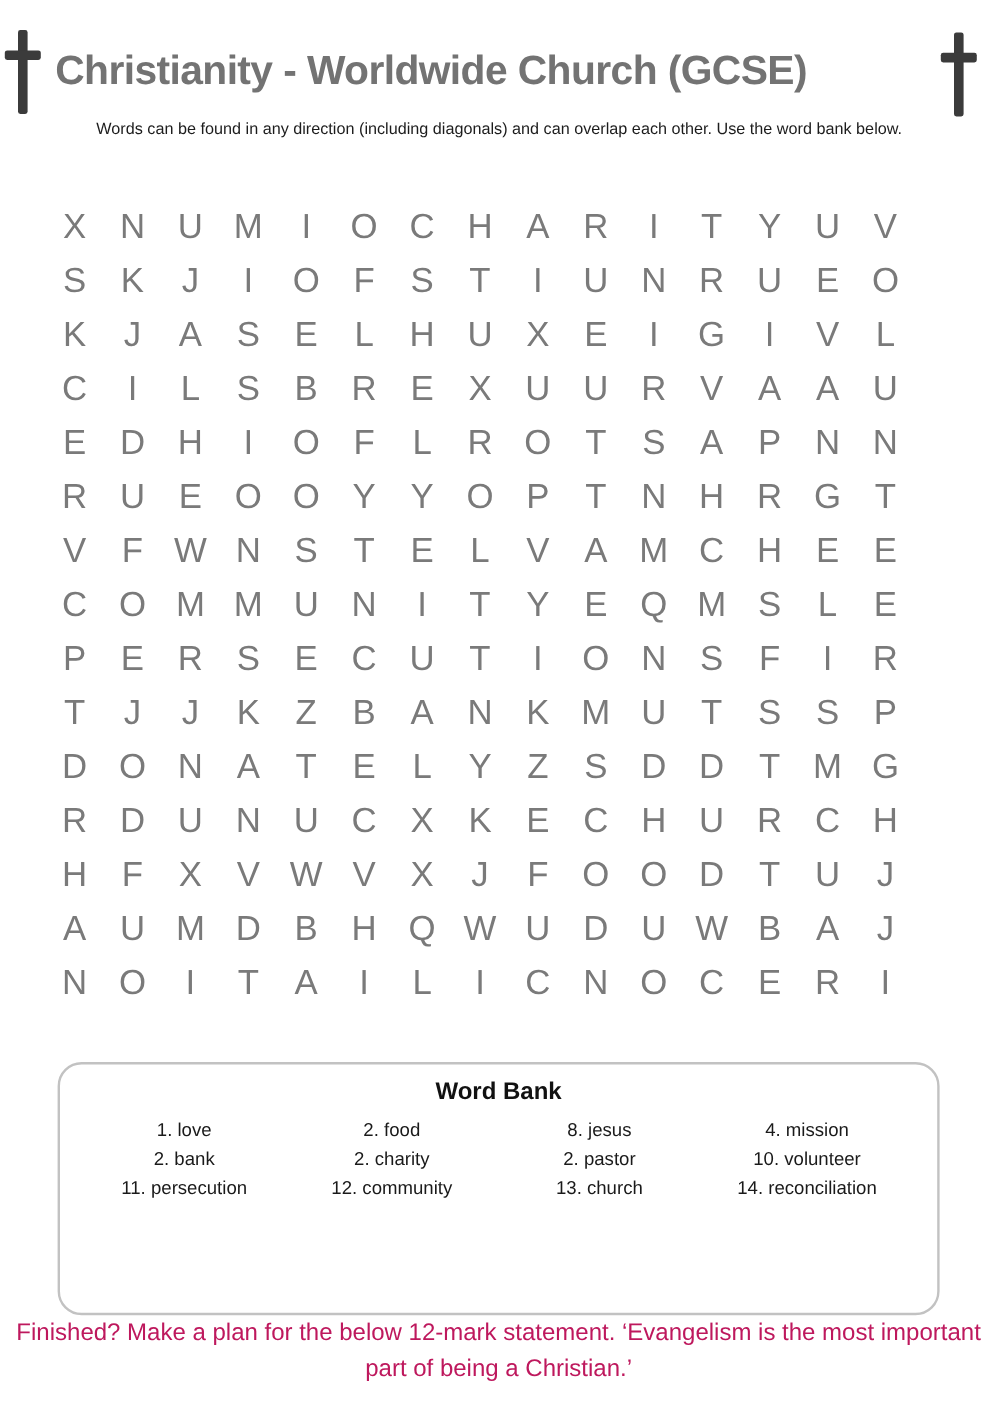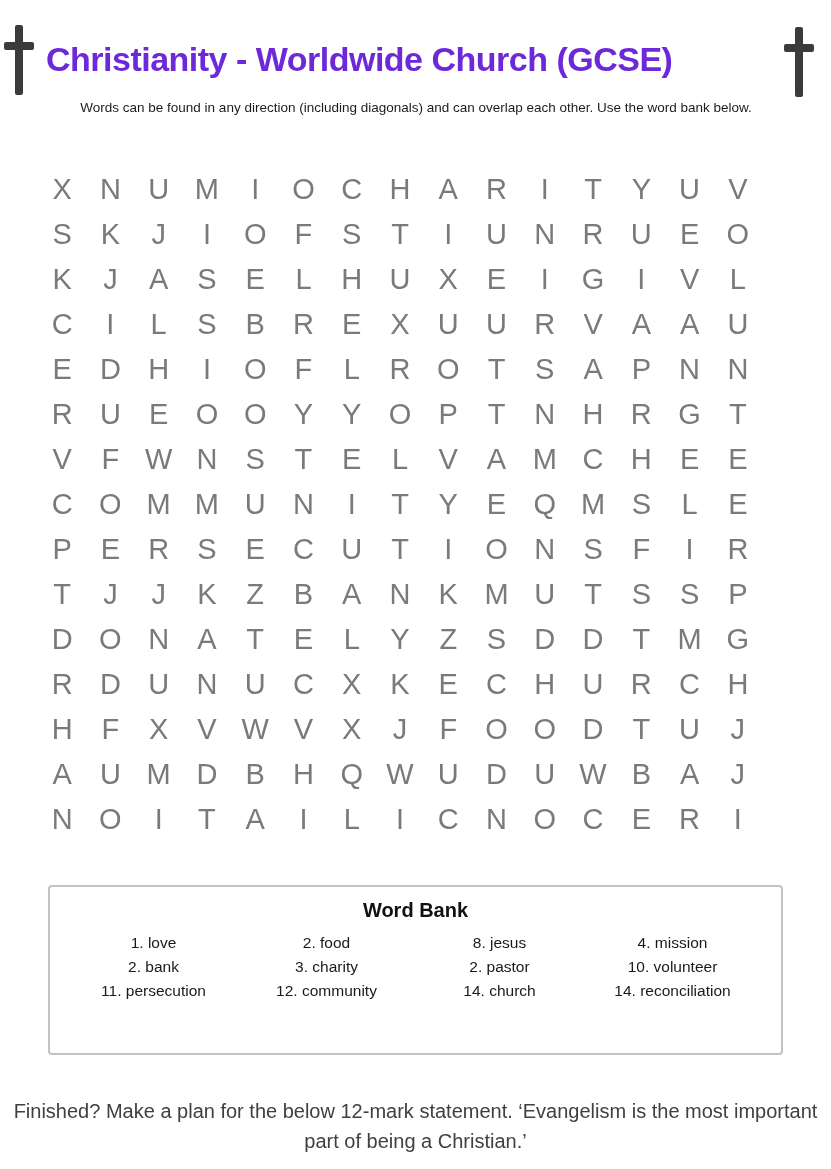--- a/index.html
+++ b/index.html
@@ -11,58 +11,58 @@
 
   
   .cross { position:absolute; width:30px; height:70px; }
   .cross .v { position:absolute; left:11px; top:0; width:8px; height:70px; background:#3b3b3b; border-radius:2px; }
   .cross .h { position:absolute; left:0; top:17px; width:30px; height:8px; background:#3b3b3b; border-radius:2px; }
   .cross-left  { left:4px;  top:25px; }
   .cross-right { left:784px; top:27px; }
 
   .title {
     position:absolute; left:46px; top:40px; width:740px;
-    font-size:34px; font-weight:bold; color:#6d28d9; letter-spacing:-0.5px;
+    font-size:34px; font-weight:bold; color:#737373; letter-spacing:-0.5px;
     white-space:nowrap;
   }
   .subtitle {
     position:absolute; left:46px; top:98px; width:740px;
     font-size:13.5px; line-height:20px; color:#1c1c1c;text-align:center;
   }
 
   
   .grid {
     position:absolute; left:38px; top:167px; width:724px;
     display:grid; grid-template-columns:repeat(15, 1fr); grid-auto-rows:45px;
   }
   .grid .cell {
     display:flex; align-items:center; justify-content:center;
     font-size:29px; color:#7a7a7a; font-weight:400;
   }
 
   
   .wordbank {
-    position:absolute; left:48px; top:885px; width:735px; height:170px;
-    border:2px solid #c2c2c2; border-radius:4px; box-sizing:border-box;
+    position:absolute; left:48px; top:885px; width:735px; height:211px;
+    border:2px solid #c2c2c2; border-radius:20px; box-sizing:border-box;
     background:#ffffff;
   }
   .wordbank-title {
     margin-top:12px; text-align:center;
     font-size:20px; font-weight:bold; color:#111111;
   }
   .wordbank-items {
     margin:12px 0 0 17px;
     display:grid; grid-template-columns:repeat(4, 173px); grid-auto-rows:24px;text-align:center;
   }
   .wordbank-item { font-size:15.5px; color:#1a1a1a; white-space:nowrap; }
 
   
   .footer-prompt {
     position:absolute; left:0; top:1096px; width:831px;
-    text-align:center; font-size:20px; line-height:30px; color:#404040;
+    text-align:center; font-size:20px; line-height:30px; color:#be185d;
   }
 </style>
 </head>
 <body>
 
 <div class="page">
 
   <div class="cross cross-left">
     <div class="v"></div>
       <div class="h"></div>
@@ -304,25 +304,25 @@
     </div>
 
   <div class="wordbank">
     <div class="wordbank-title">Word Bank</div>
     <div class="wordbank-items" id="wordbank-items">
         <div class="wordbank-item">1. love</div>
         <div class="wordbank-item">2. food</div>
         <div class="wordbank-item">8. jesus</div>
         <div class="wordbank-item">4. mission</div>
         <div class="wordbank-item">2. bank</div>
-        <div class="wordbank-item">3. charity</div>
+        <div class="wordbank-item">2. charity</div>
         <div class="wordbank-item">2. pastor</div>
         <div class="wordbank-item">10. volunteer</div>
         <div class="wordbank-item">11. persecution</div>
         <div class="wordbank-item">12. community</div>
-        <div class="wordbank-item">14. church</div>
+        <div class="wordbank-item">13. church</div>
         <div class="wordbank-item">14. reconciliation</div>
       </div>
   </div>
 
   <div class="footer-prompt">Finished? Make a plan for the below 12-mark statement. ‘Evangelism is the most important part of being a Christian.’</div>
 
 </div>
 
 </body></html>

